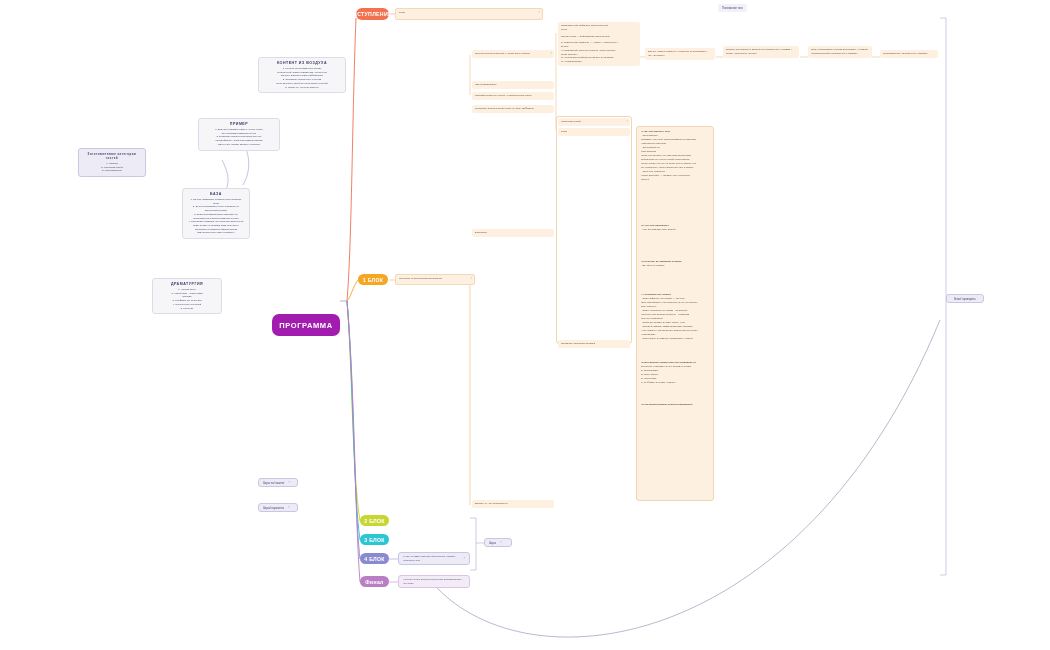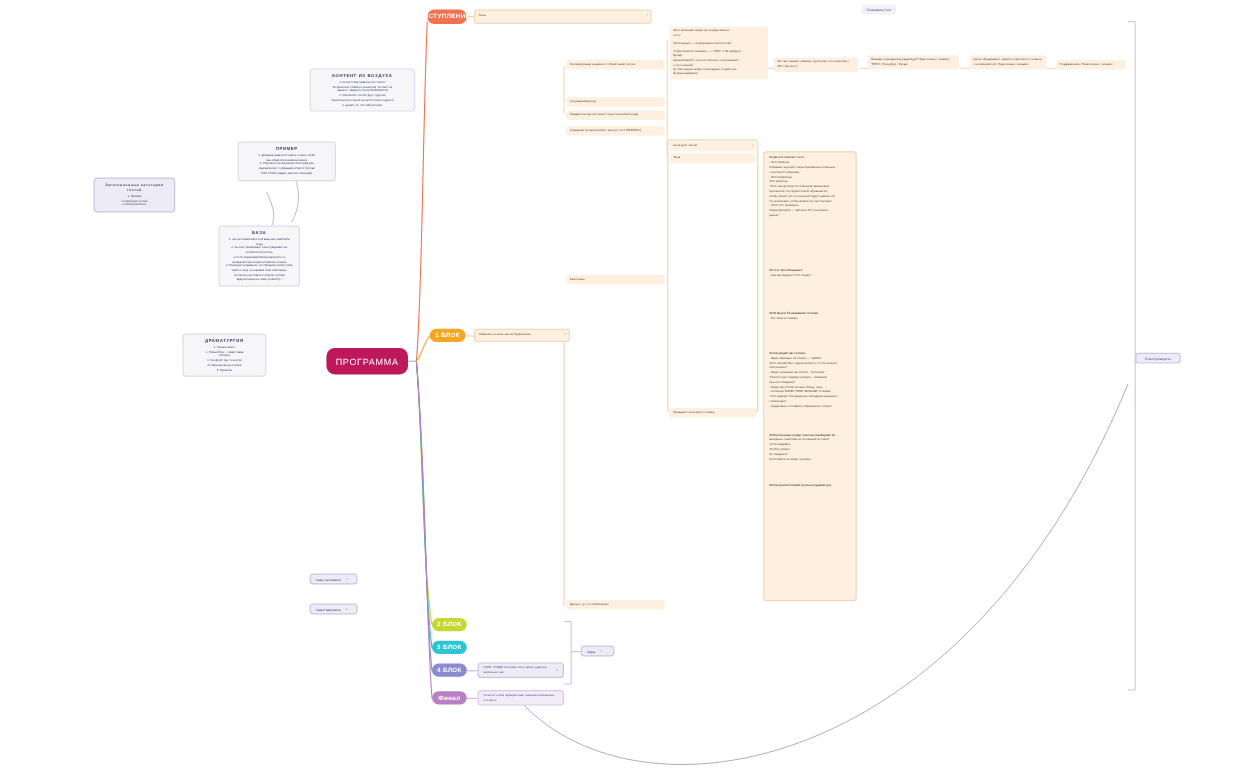--- a/index.html
+++ b/index.html
@@ -4,23 +4,23 @@
 <style>
   html,body{margin:0;padding:0;background:#ffffff;}
   body{width:1050px;height:650px;position:relative;overflow:hidden;
        font-family:"Liberation Sans","DejaVu Sans",sans-serif;color:#3b3b5c;}
   #canvas{position:absolute;inset:0;}
   svg.links{position:absolute;left:0;top:0;width:1050px;height:650px;pointer-events:none;}
 
   .node{position:absolute;box-sizing:border-box;}
 
   
-  .root{background:#be185d;color:#ffffff;border-radius:7px;
-        font-size:7.5px;font-weight:normal;letter-spacing:.6px;
-        display:flex;align-items:center;justify-content:center;}
+  .root{background:#a21caf;color:#ffffff;border-radius:7px;
+        font-size:7.5px;font-weight:bold;letter-spacing:.6px;
+        display:flex;align-items:center;justify-content:center;margin-top:24px;}
 
   
   .pill{border-radius:6px;color:#ffffff;font-size:5.2px;font-weight:bold;
         display:flex;align-items:center;justify-content:center;letter-spacing:.3px;}
 
   
   .cream{background:#fdf0e0;border-radius:2px;font-size:2.5px;line-height:1.5;
          padding:2px 3px;color:#5a4a38;}
   .cream.bordered{border:1px solid #f2d9b8;}
   .cream .collapse{position:absolute;right:2px;top:2px;font-size:2.6px;color:#c8a87e;}

